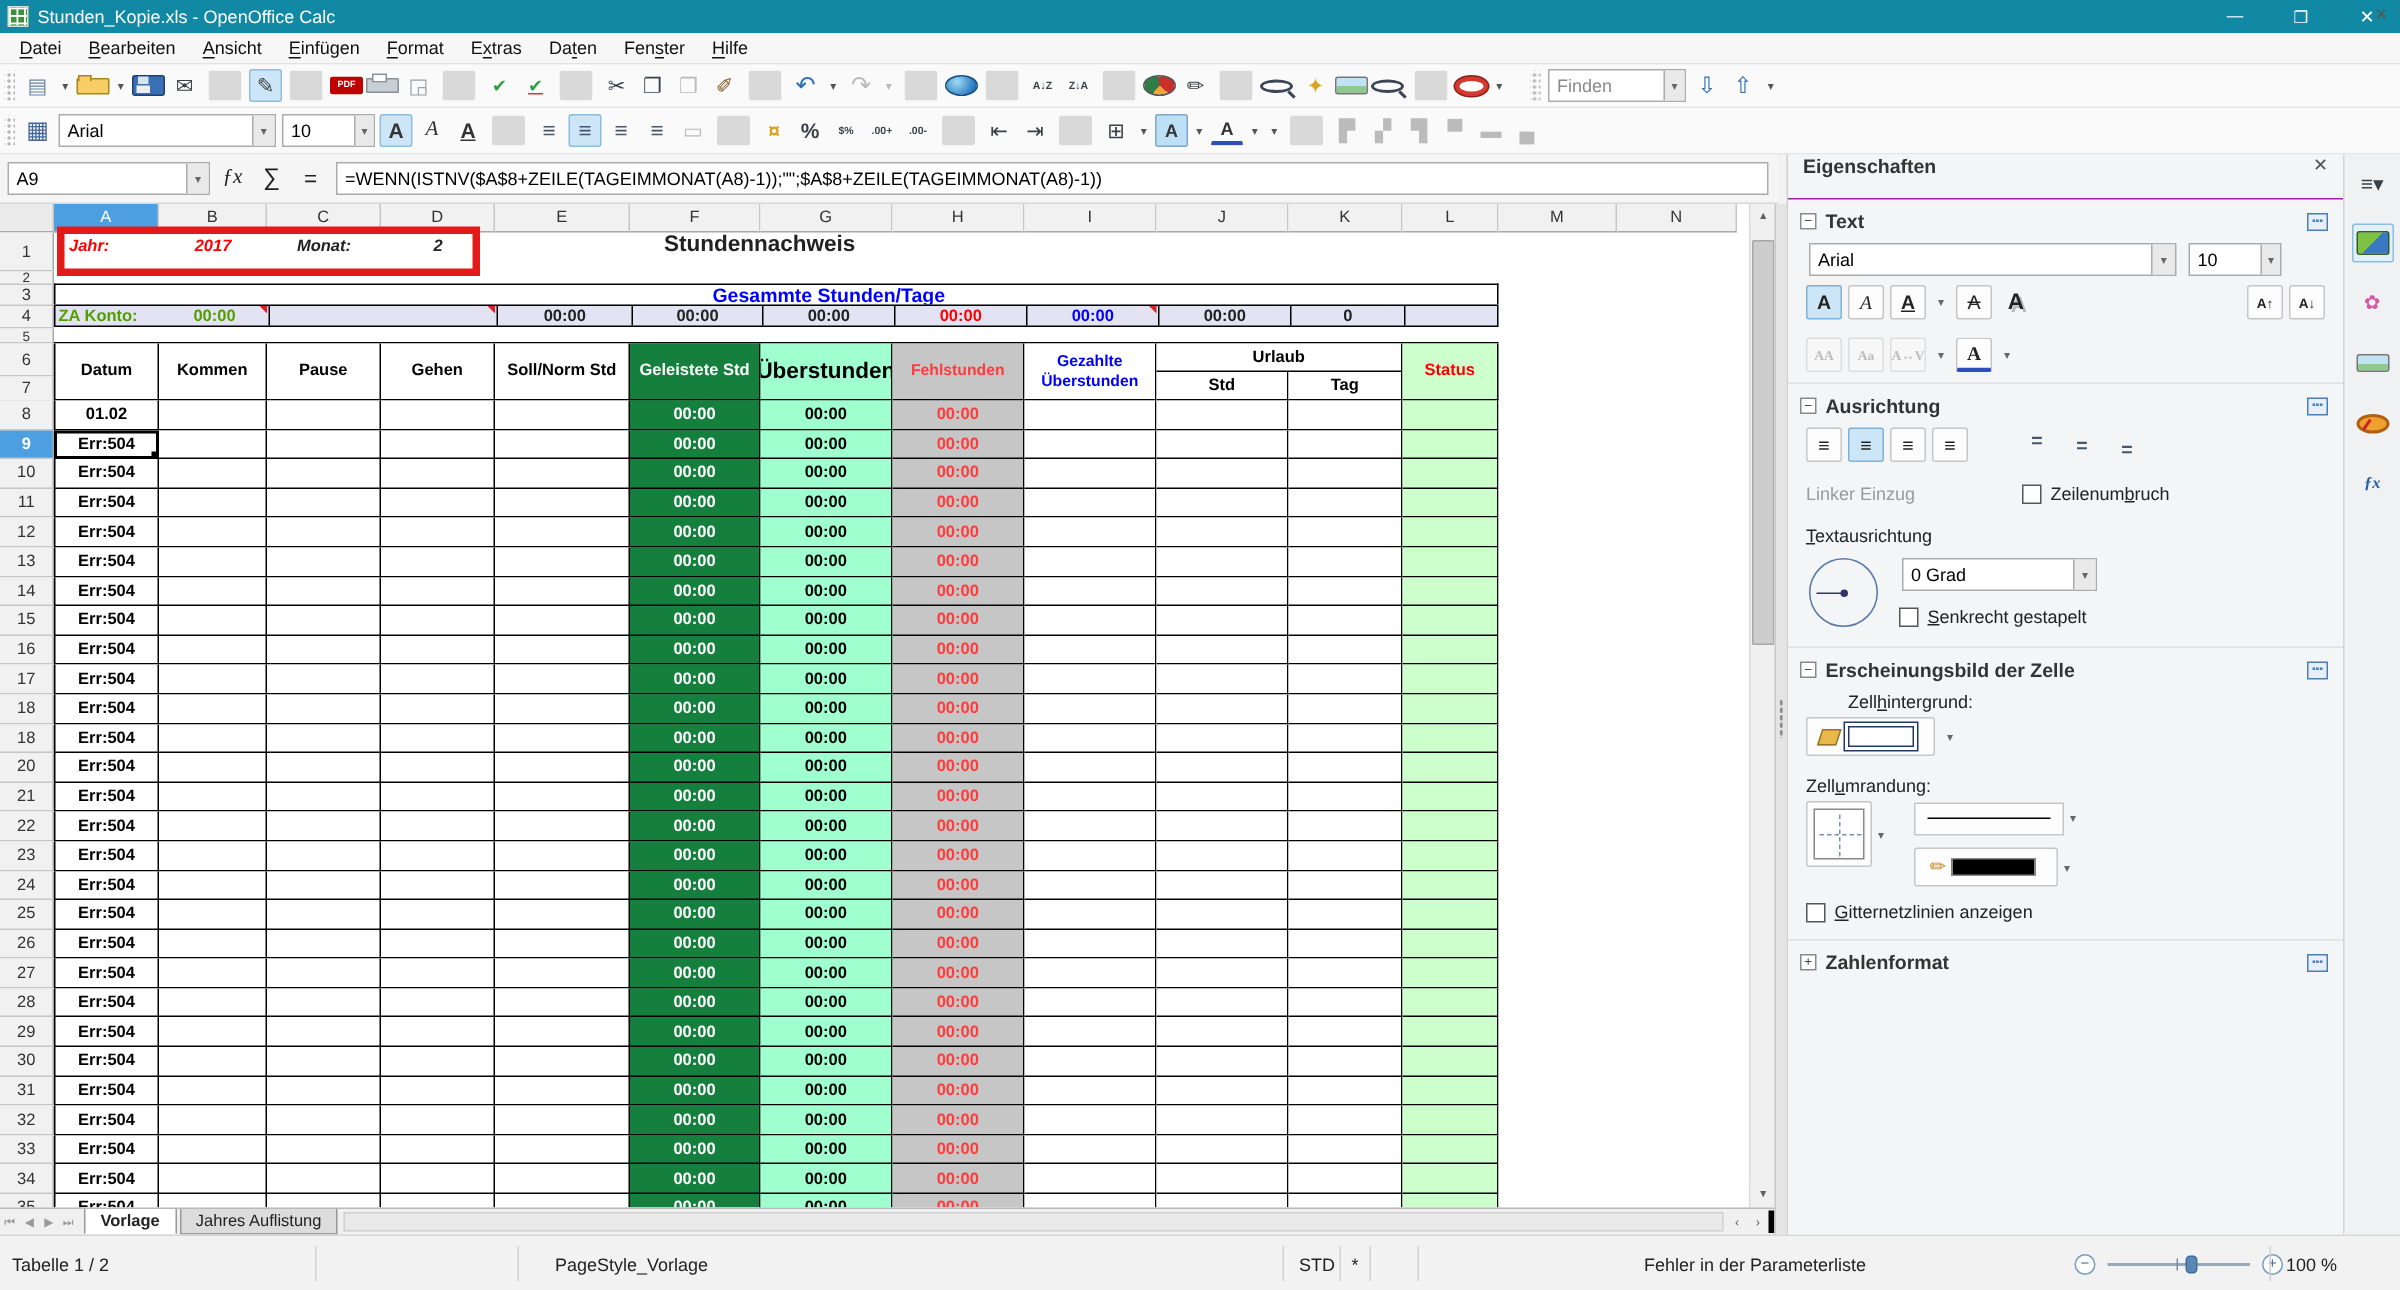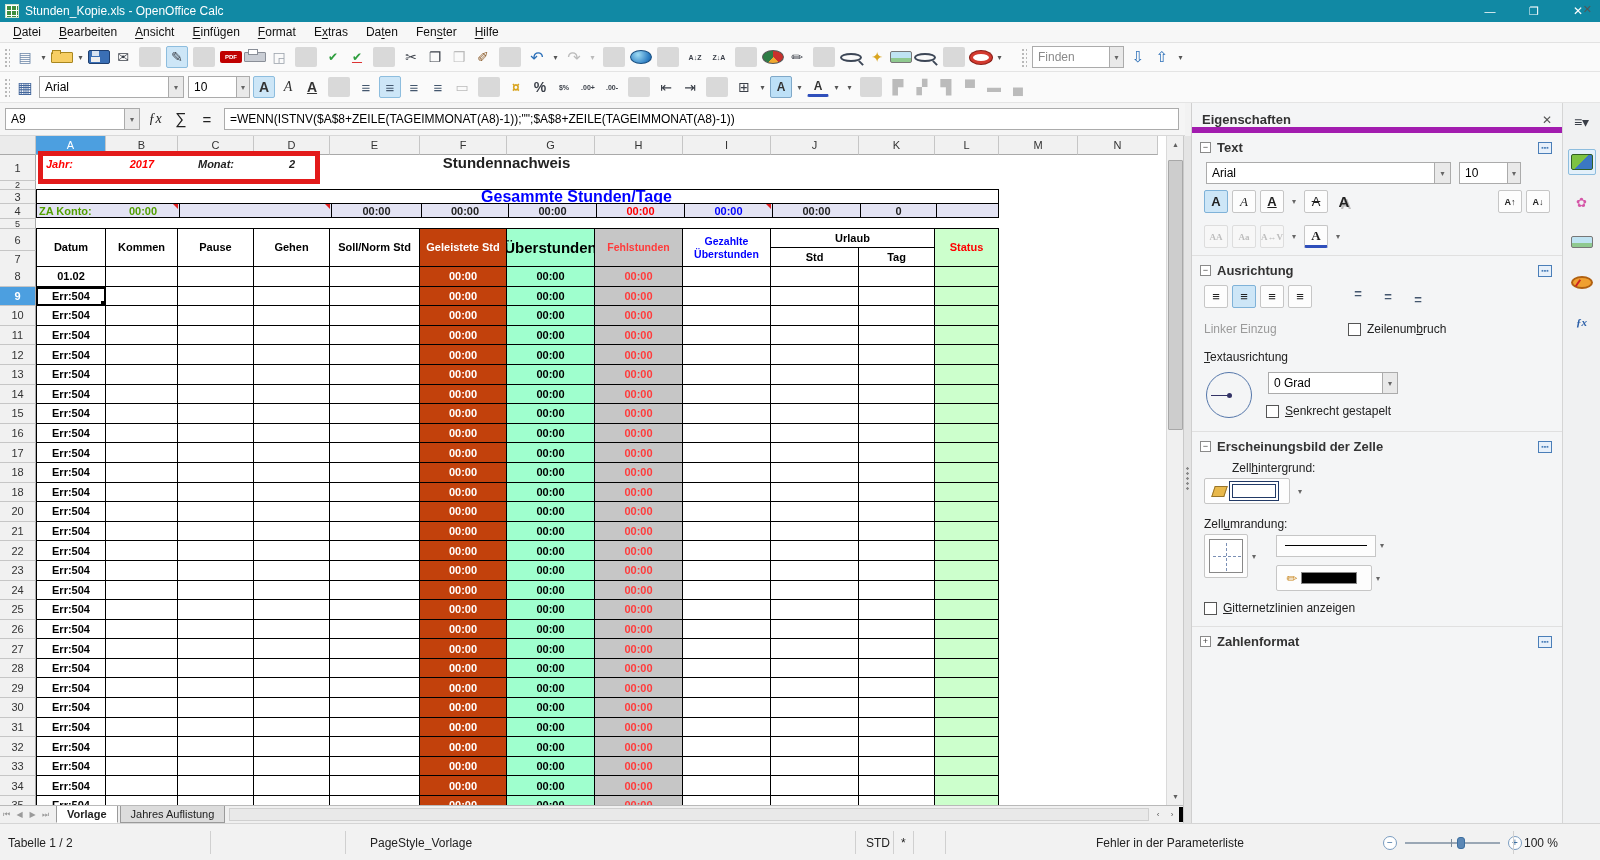--- a/index.html
+++ b/index.html
@@ -91,21 +91,21 @@
   .rh { width:36px; background:#F1F1F1; border-right:1px solid #A9A9A9; border-bottom:1px solid #C6C6C6;
     display:flex; align-items:center; justify-content:center; font-size:11px; color:#333; flex:0 0 36px; }
   .w-a{width:70px;flex:0 0 70px;} .w-b{width:72px;flex:0 0 72px;} .w-c{width:76px;flex:0 0 76px;} .w-d{width:76px;flex:0 0 76px;}
   .w-e{width:90px;flex:0 0 90px;} .w-f{width:87px;flex:0 0 87px;} .w-g{width:88px;flex:0 0 88px;} .w-h{width:88px;flex:0 0 88px;}
   .w-i{width:88px;flex:0 0 88px;} .w-j{width:88px;flex:0 0 88px;} .w-k{width:76px;flex:0 0 76px;} .w-l{width:64px;flex:0 0 64px;}
   .w-m{width:79px;flex:0 0 79px;} .w-n{width:80px;flex:0 0 80px;}
   .cell { border-right:1px solid #000; border-bottom:1px solid #000; display:flex; align-items:center; justify-content:center;
     font-size:11px; font-weight:bold; color:#000; background:#fff; overflow:hidden; }
   .cell.first { border-left:1px solid #000; }
   .nocell { background:#fff; }
-  .bgF { background:#c2410c; color:#FFFFFF; }
+  .bgF { background:#15803d; color:#FFFFFF; }
   .bgG { background:#9FFFCE; color:#000; }
   .bgH { background:#C6C6C6; color:#FF3B3B; }
   .bgL { background:#CCFFCC; }
   .r-data { height:19.6px; }
   .r-data .rh { font-weight:normal; }
   .row.selected .rh { background:#4C9FE0; color:#fff; font-weight:bold; }
   .row.selected .ca { position:relative; border:2px solid #000; }
   .row.selected .ca::after { content:""; position:absolute; right:-2px; bottom:-2px; width:5px; height:5px; background:#000; }
 
   .freecell { position:absolute; display:flex; align-items:center; font-weight:bold; font-size:11px; }
@@ -147,21 +147,21 @@
   .ztrack { width:95px; height:2px; background:#9AA7B5; margin:0 8px; position:relative; }
   .zthumb { position:absolute; left:52px; top:-5px; width:8px; height:12px; background:#5B87B5; border-radius:3px; border:1px solid #3C6E9F; }
   .zmid { position:absolute; left:46px; top:-3px; width:1px; height:8px; background:#7A8A9A; }
 
   
   .side-splitter { position:absolute; left:1183px; top:136px; width:8px; height:687px; background:#E4E4E4; border-left:1px solid #C9C9C9; }
   .side-splitter::after { content:""; position:absolute; left:2px; top:330px; width:3px; height:26px;
     background-image:radial-gradient(#8A8A8A 1px,transparent 1.2px); background-size:3px 5px; }
   .sidepanel { position:absolute; left:1191px; top:103px; width:371px; height:720px; background:#F4F5F6; border-left:1px solid #CFCFCF;
     font-size:12px; color:#222; overflow:hidden; }
-  .sp-title { height:30px; display:flex; align-items:flex-end; padding:0 10px; border-bottom:6px solid #a21caf; }
+  .sp-title { height:30px; display:flex; align-items:flex-start; padding:0 10px; border-bottom:1px solid #a21caf; }
   .sp-title .t { font-weight:bold; font-size:13px; color:#333; }
   .sp-close { margin-left:auto; color:#555; font-size:12px; }
   .section-h { display:flex; align-items:center; padding:7px 10px 4px 8px; }
   .section-h .box { width:11px; height:11px; border:1px solid #8A8A8A; background:#fff; font-size:9px; line-height:9px;
     text-align:center; color:#444; margin-right:6px; }
   .section-h .t { font-weight:bold; font-size:13px; color:#333; }
   .launcher { margin-left:auto; width:14px; height:12px; border:1px solid #4A7EB8; background:#E7F0FA; color:#4A7EB8;
     font-size:7px; line-height:10px; text-align:center; }
   .sp-row { display:flex; align-items:center; padding:3px 12px; gap:4px; }
   .sbtn { min-width:24px; height:23px; border:1px solid #C6C6C6; background:#FDFDFD; border-radius:2px;
@@ -384,21 +384,21 @@
       <div class="rh" style="height:17px;">7</div>
     </div>
 
     <div class="freecell" style="left:46px;top:22px;color:#FF0000;font-style:italic;">Jahr:</div>
     <div class="freecell" style="left:106px;top:22px;width:72px;justify-content:center;color:#FF0000;font-style:italic;">2017</div>
     <div class="freecell" style="left:178px;top:22px;width:76px;justify-content:center;font-style:italic;">Monat:</div>
     <div class="freecell" style="left:254px;top:22px;width:76px;justify-content:center;font-style:italic;">2</div>
     <div class="freecell" style="left:330px;top:18px;width:353px;justify-content:center;font-size:15px;">Stundennachweis</div>
 
     <div class="r3box" style="top:53px;height:14px;">
-      <div class="freecell blue-t" style="left:408px;top:0;width:263px;height:13px;justify-content:center;font-size:16px;">Gesammte Stunden/Tage</div>
+      <div class="freecell blue-t" style="left:384px;top:0;width:263px;height:13px;justify-content:center;font-size:13px;">Gesammte Stunden/Tage</div>
     </div>
     <div class="r4box" style="top:67px;height:15px;">
       <div class="r4c green-t" style="width:70px;justify-content:flex-start;padding-left:2px;">ZA Konto:</div>
       <div class="r4c green-t" style="width:72px;">00:00</div>
       <div class="r4c bl" style="width:152px;"></div>
       <div class="r4c bl" style="width:90px;">00:00</div>
       <div class="r4c bl" style="width:87px;">00:00</div>
       <div class="r4c bl" style="width:88px;">00:00</div>
       <div class="r4c bl red-t" style="width:88px;">00:00</div>
       <div class="r4c bl blue-t" style="width:88px;">00:00</div>

